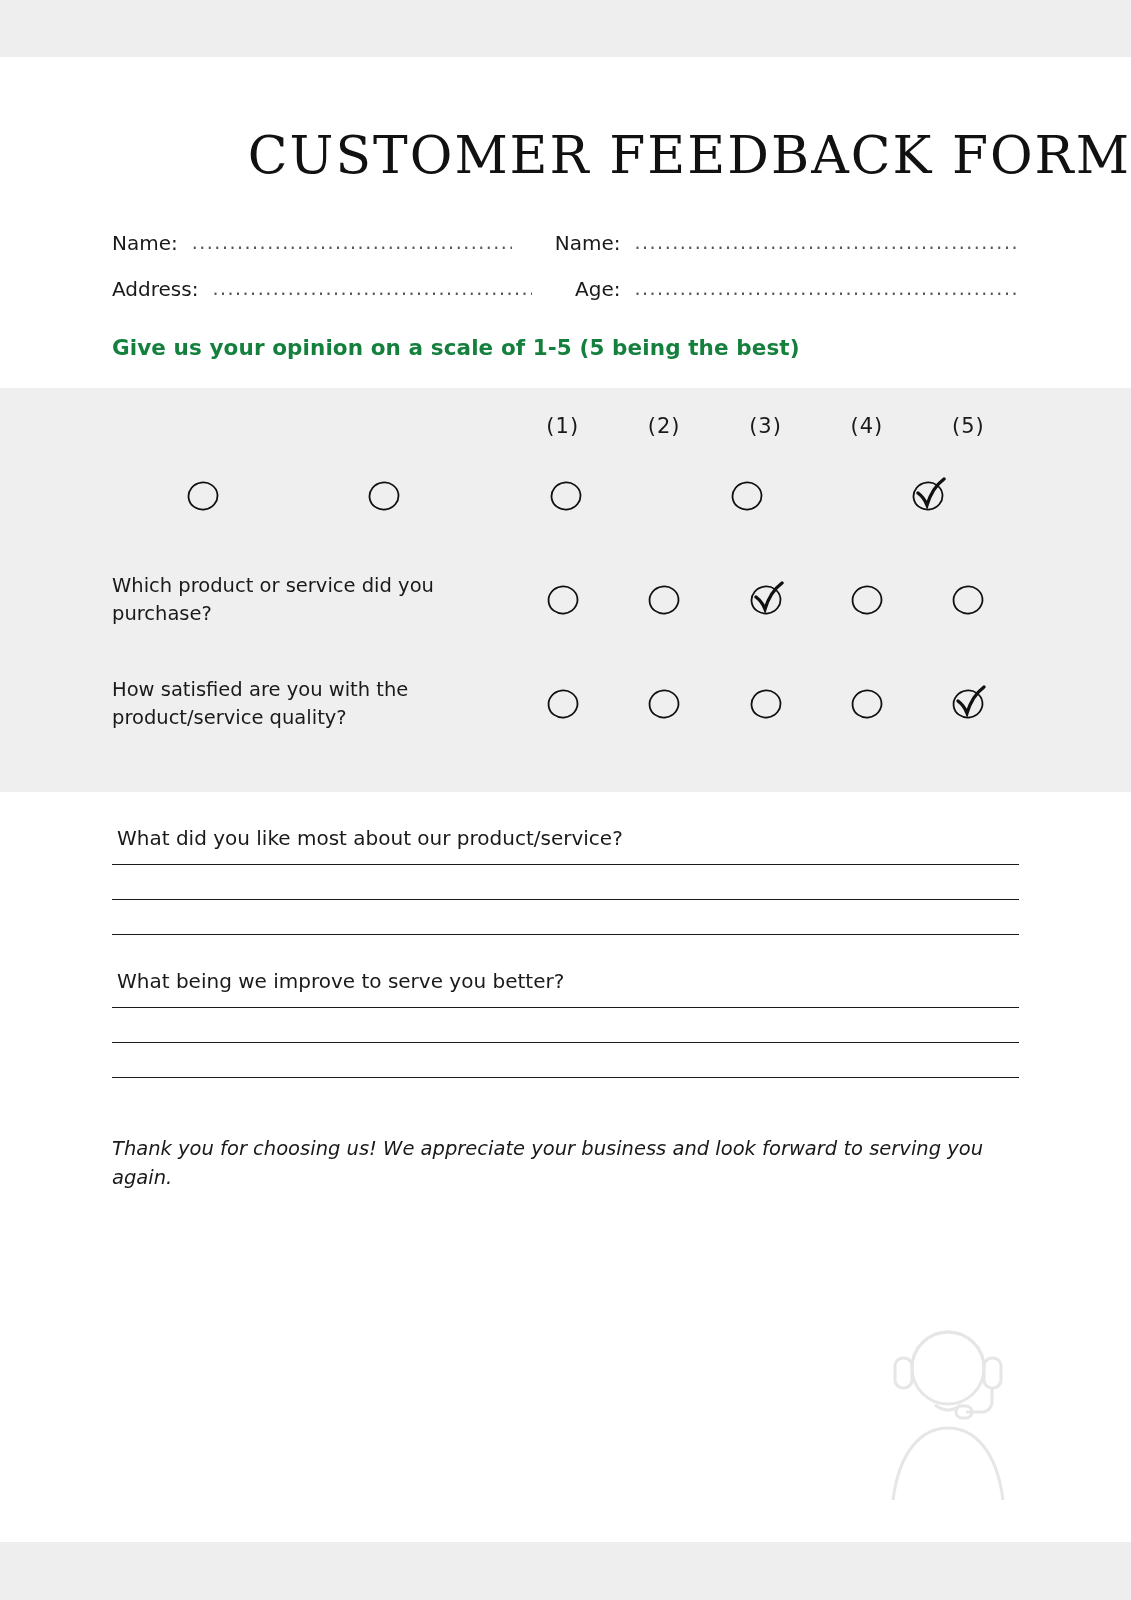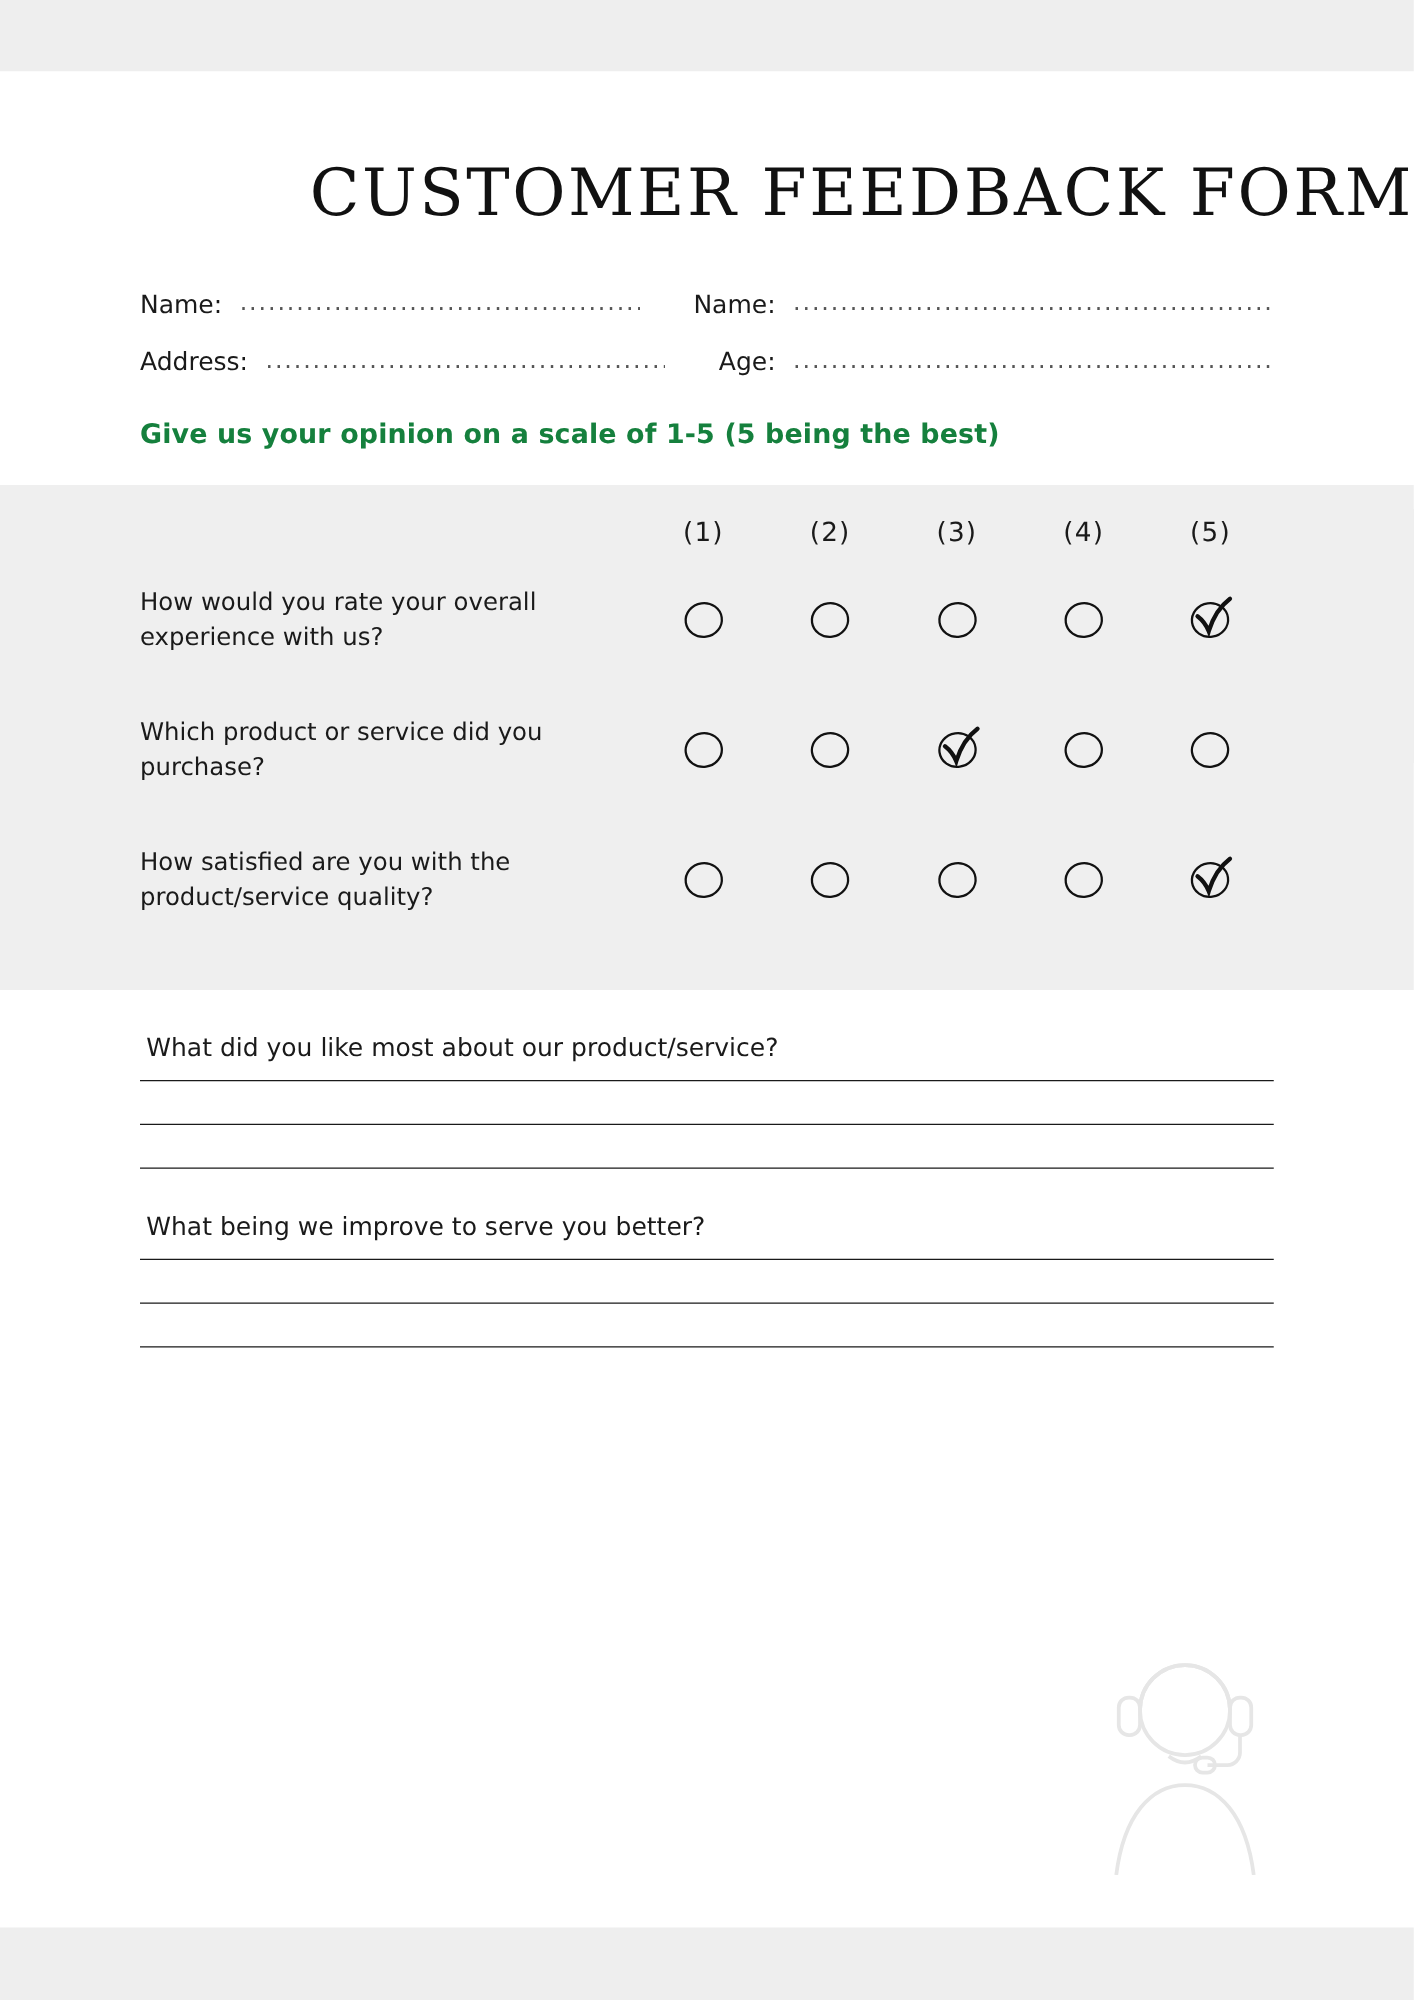--- a/index.html
+++ b/index.html
@@ -228,21 +228,20 @@
         <div class="rating-cols">
           <div class="rating-col">(1)</div>
           <div class="rating-col">(2)</div>
           <div class="rating-col">(3)</div>
           <div class="rating-col">(4)</div>
           <div class="rating-col">(5)</div>
         </div>
       </div>
 
       <div class="rating-row">
-        <div class="rating-q">How would you rate your overall experience with us?</div>
         <div class="rating-cols">
           <div class="circle-cell">
             <span class="circle">
               <svg width="34" height="34" viewBox="0 0 34 34">
                   <ellipse cx="17" cy="17" rx="14.5" ry="13.5" fill="none" stroke="#111" stroke-width="1.8" transform="rotate(-8 17 17)"></ellipse>
                 </svg>
             </span>
           </div>
           <div class="circle-cell">
             <span class="circle">
@@ -370,20 +369,21 @@
       </div>
 
       <div class="open-q">What being we improve to serve you better?</div>
       <div class="lines">
         <div class="line"></div>
         <div class="line"></div>
         <div class="line"></div>
       </div>
     </div>
 
+    <div class="thanks">Thank you for choosing us! We appreciate your business and look forward to serving you again.</div>
 
     <div class="watermark">
       <svg width="150" height="190" viewBox="0 0 150 190" fill="none" stroke="#e6e6e6" stroke-width="3">
         <circle cx="75" cy="58" r="36"></circle>
         <path d="M39 58 a36 36 0 0 1 72 0"></path>
         <rect x="22" y="48" width="17" height="30" rx="8"></rect>
         <rect x="111" y="48" width="17" height="30" rx="8"></rect>
         <path d="M119 78 v14 a10 10 0 0 1 -10 10 h-16"></path>
         <rect x="83" y="96" width="16" height="12" rx="6"></rect>
         <path d="M20 190 C26 142, 48 118, 75 118 C102 118, 124 142, 130 190"></path>

